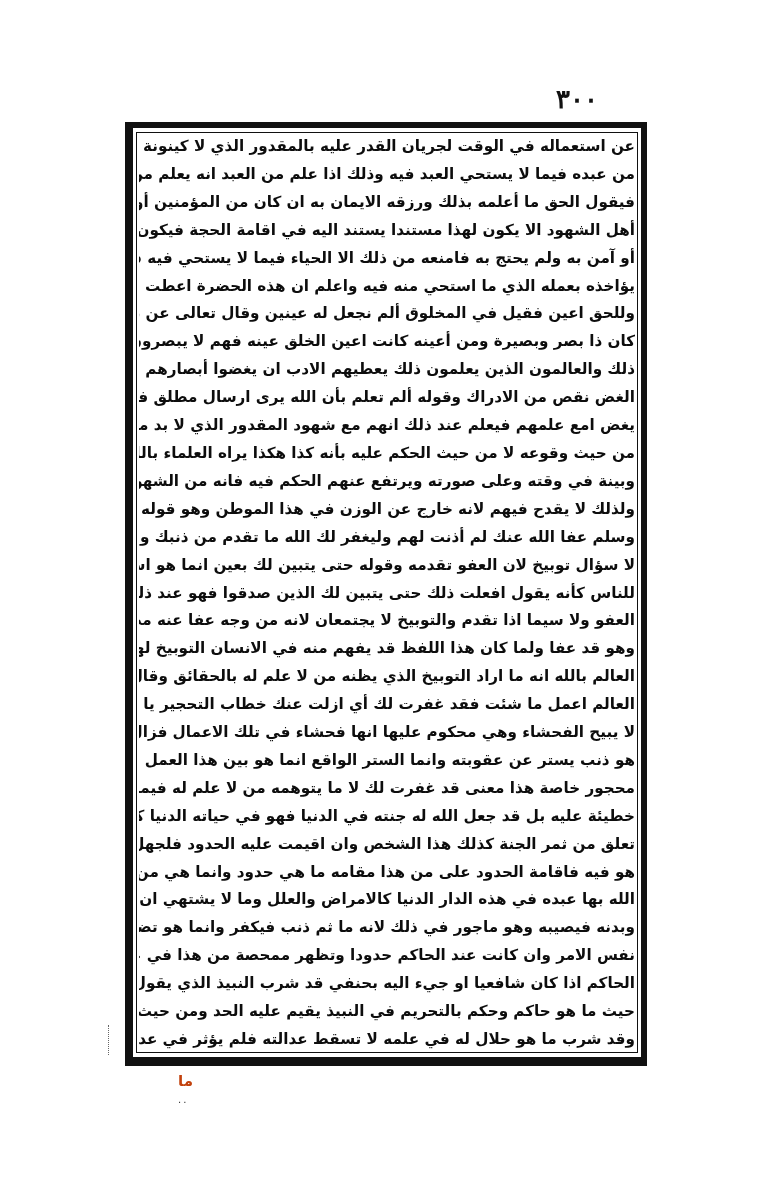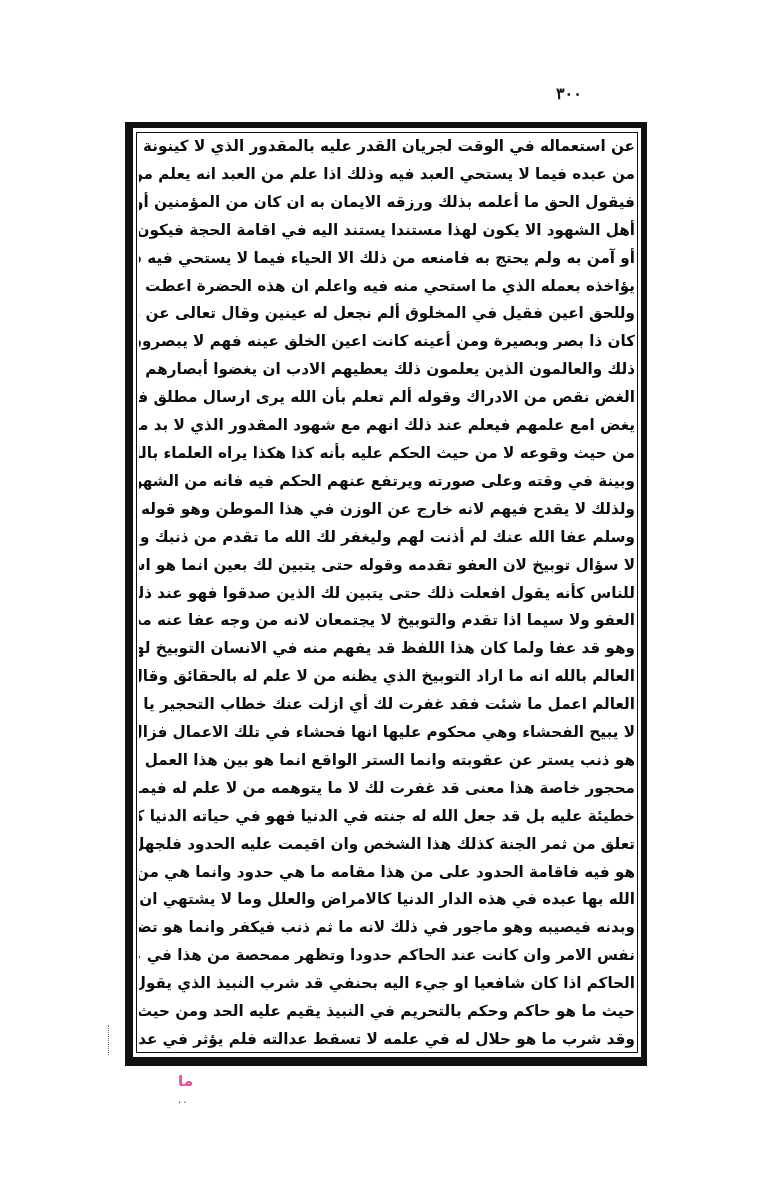--- a/index.html
+++ b/index.html
@@ -12,21 +12,21 @@
       height: 1200px;
       position: relative;
       overflow: hidden;
       font-family: "DejaVu Sans", sans-serif;
       color: #111111;
     }
     .page-number {
       position: absolute;
       top: 84px;
       left: 556px;
-      font-size: 16px;
+      font-size: 26px;
       font-weight: bold;
       font-family: "DejaVu Serif", serif;
       letter-spacing: 1px;
       color: #111;
     }
     .frame {
       position: absolute;
       left: 125px;
       top: 122px;
       width: 522px;
@@ -70,21 +70,21 @@
       color: #0d0d0d;
       letter-spacing: -0.3px;
     }
     .catchword {
       position: absolute;
       left: 178px;
       top: 1072px;
       font-size: 15px;
       font-weight: bold;
       direction: rtl;
-      color: #ec4899;
+      color: #c2410c;
     }
     .catchword-dots {
       position: absolute;
       left: 178px;
       top: 1094px;
       font-size: 10px;
       color: #333;
       letter-spacing: 2px;
     }
     .margin-dots-left {

